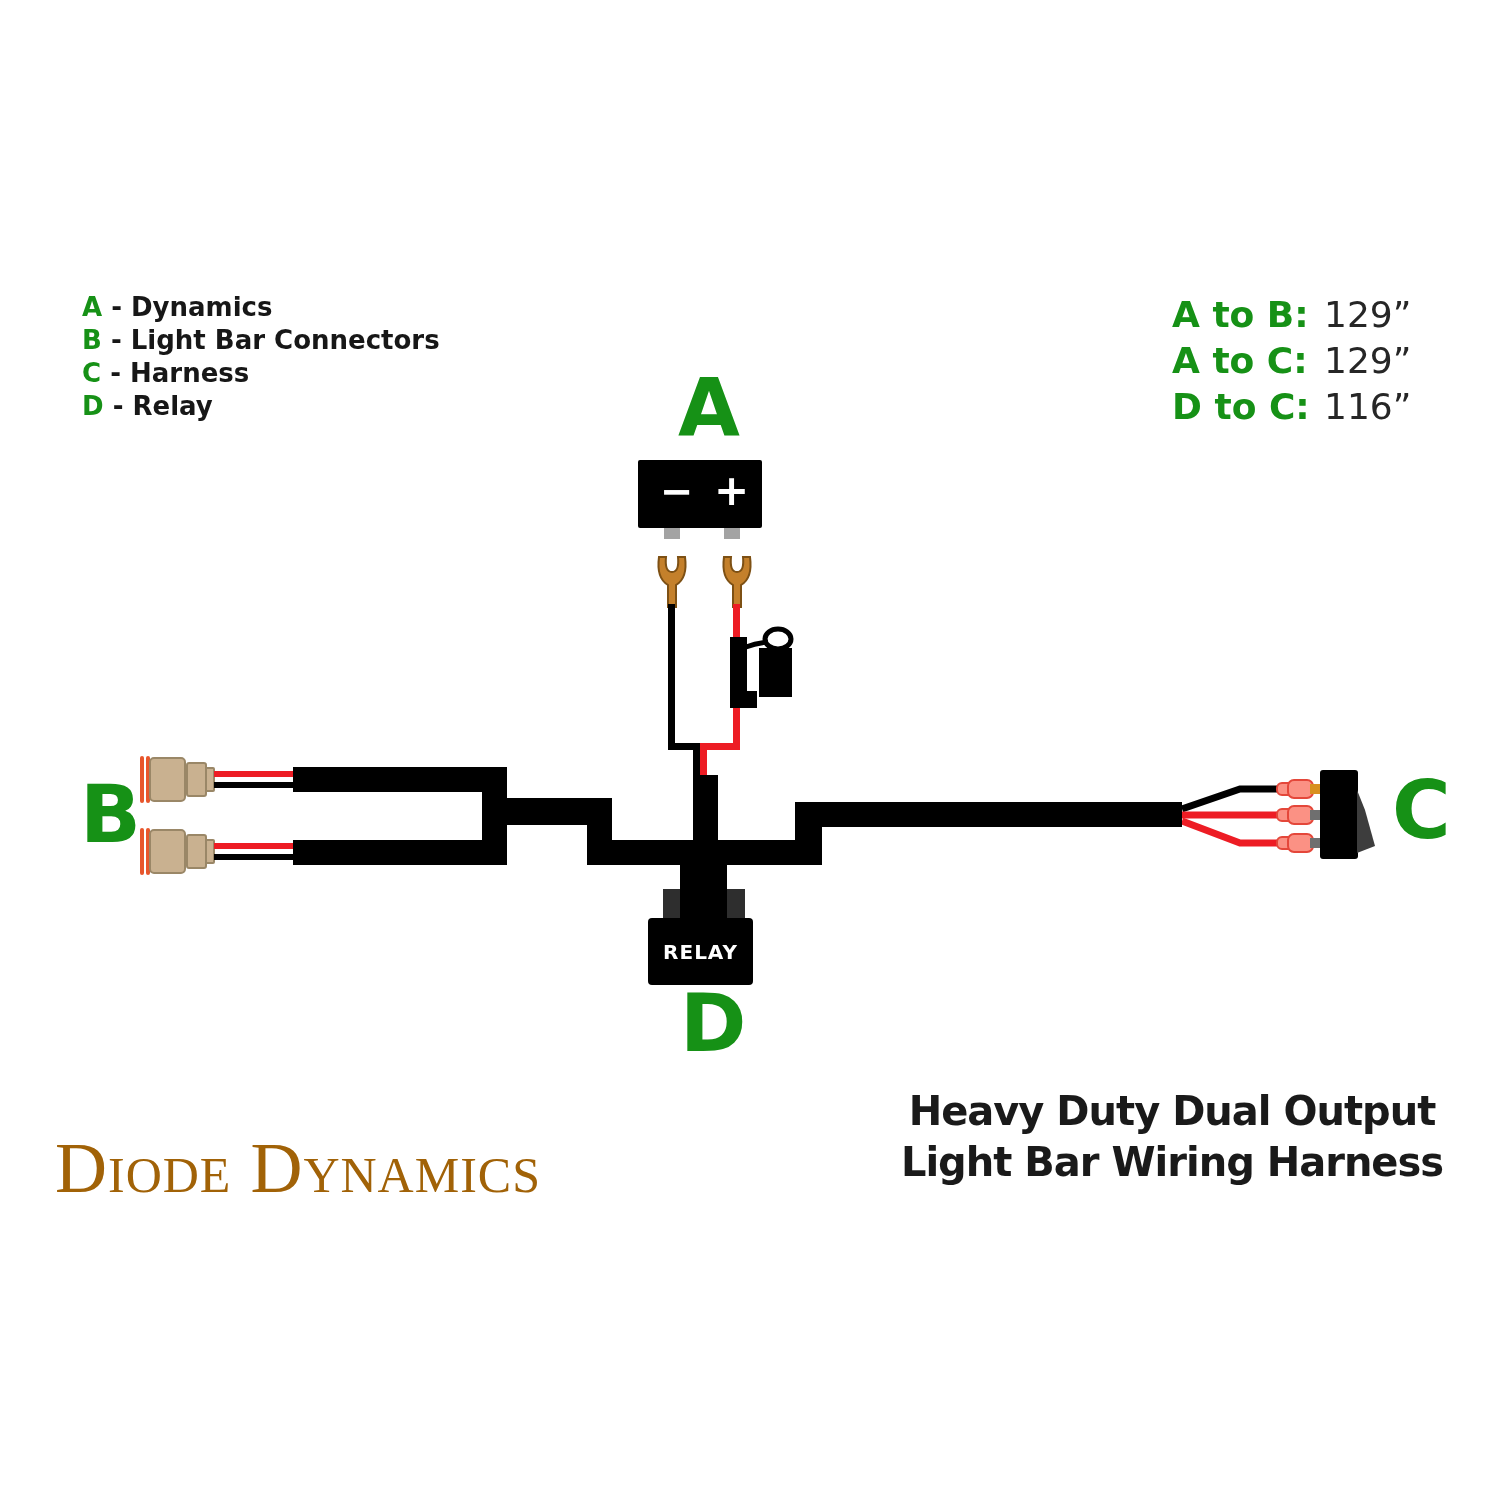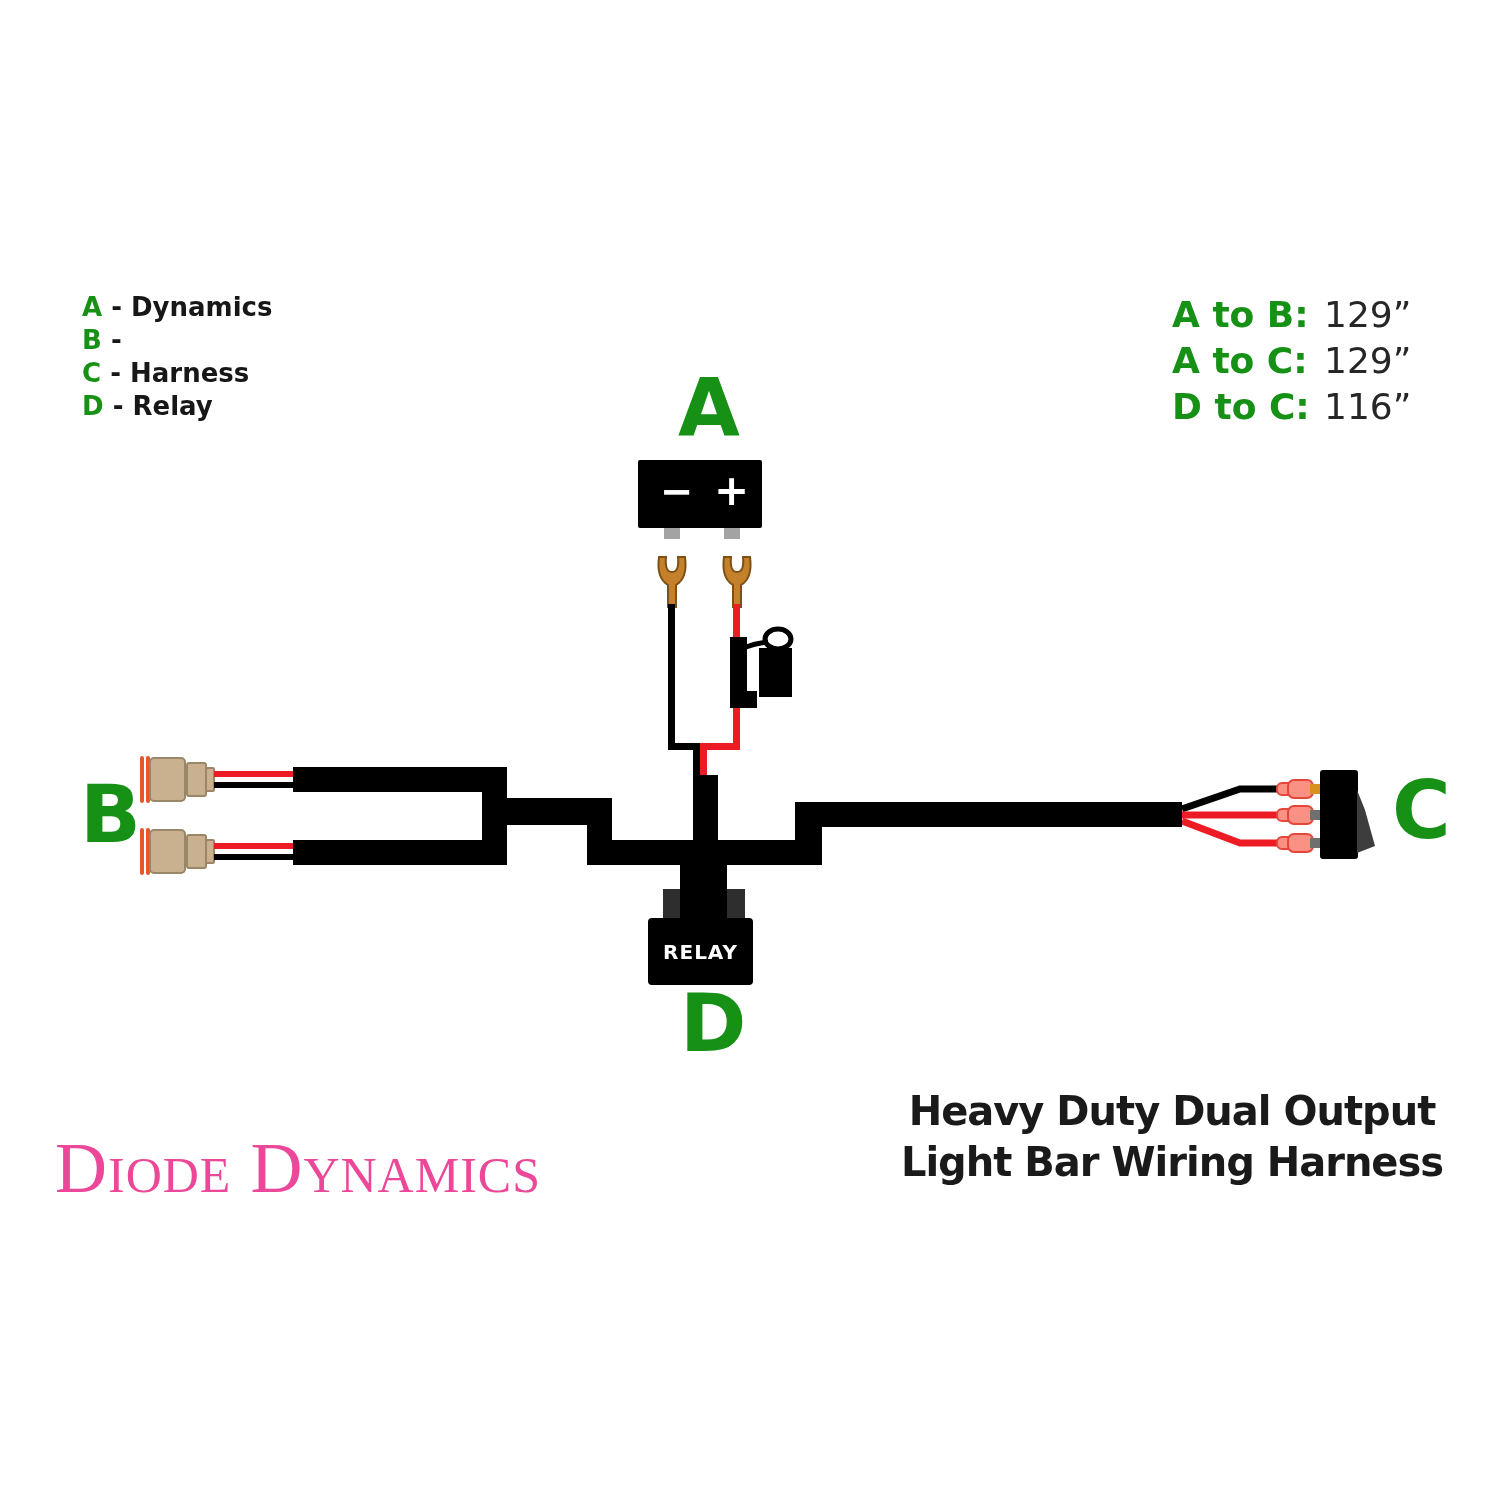--- a/index.html
+++ b/index.html
@@ -42,38 +42,39 @@
   .relay-box{left:648px;top:918px;width:105px;height:67px;background:#000;border-radius:4px;
              display:flex;align-items:center;justify-content:center;}
   .relay-text{color:#fff;font-size:20px;font-weight:700;letter-spacing:1px;}
 
   
   .switch-body{left:1320px;top:770px;width:38px;height:89px;background:#000;border-radius:3px;}
   .tab{position:absolute;width:11px;height:10px;}
 
   
   .brand{left:55px;top:1130px;font-family:"Liberation Serif",serif;font-variant:small-caps;
-         font-size:72px;line-height:76px;color:#ec4899;letter-spacing:1px;}
+         font-size:72px;line-height:76px;color:#a16207;letter-spacing:1px;}
   .title{left:840px;top:1086px;width:664px;text-align:center;font-size:40px;font-weight:700;
          line-height:51px;color:#1a1a1a;letter-spacing:-1px;}
 </style>
 </head>
 <body>
 
 <div class="canvas">
 
   <div class="abs legend">
     <div class="lg-row">
       <span class="lg-letter">A</span>
         <span class="lg-sep"> - </span>
         <span>Dynamics</span>
     </div>
     <div class="lg-row">
       <span class="lg-letter">B</span>
         <span class="lg-sep"> - </span>
+        <span>Light Bar Connectors</span>
     </div>
     <div class="lg-row">
       <span class="lg-letter">C</span>
         <span class="lg-sep"> - </span>
         <span>Harness</span>
     </div>
     <div class="lg-row">
       <span class="lg-letter">D</span>
         <span class="lg-sep"> - </span>
         <span>Relay</span>

